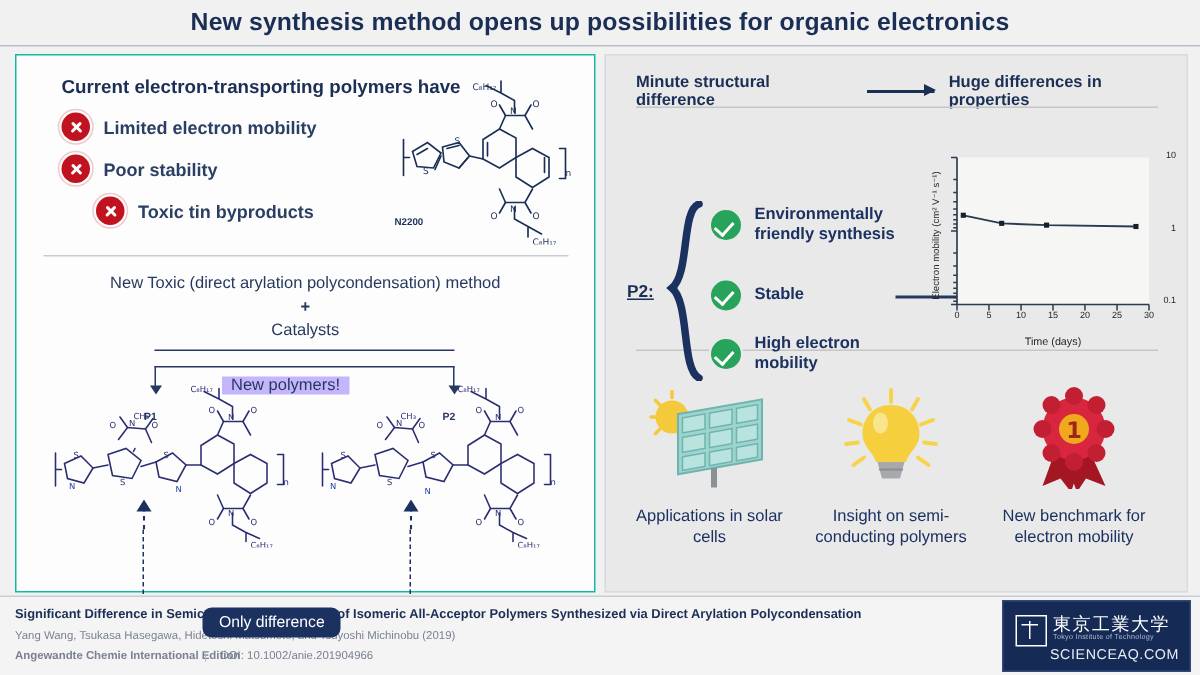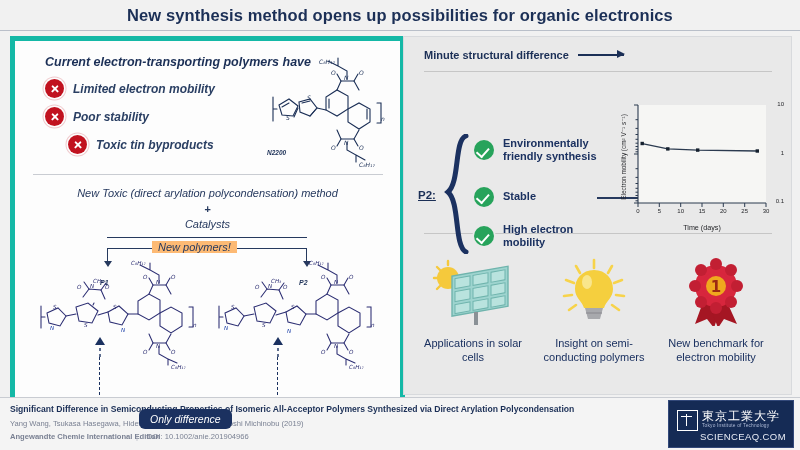--- a/index.html
+++ b/index.html
@@ -17,21 +17,21 @@
     background:#f1f1f1;display:flex;align-items:center;justify-content:center;
     border-bottom:1px solid #b9bfc9;
   }
   .title-bar .t{
     font-size:16.5px;font-weight:bold;color:#1b2f56;letter-spacing:.1px;
   }
 
   
   .panel-left{
     position:absolute;left:10px;top:36px;width:385px;height:357px;
-    background:#fdfdfd;border:5px solid #14b8a6;font-style:italic;
+    background:#fdfdfd;border:1px solid #14b8a6;
   }
   .panel-right{
     position:absolute;left:403px;top:36px;width:387px;height:357px;
     background:#e9e9e9;border:1px solid #d8dadd;
   }
 
   
   .lp-head{position:absolute;left:30px;top:14px;font-size:12.5px;font-weight:bold;color:#1b2f56;}
   .bullet{position:absolute;left:30px;display:flex;align-items:center;gap:9px;}
   .bullet .lbl{font-size:12px;font-weight:bold;color:#2a3f63;}
@@ -50,21 +50,21 @@
 
   .hr{position:absolute;height:1px;background:#c9ccd2;}
 
   
   .method{position:absolute;width:100%;text-align:center;font-size:11px;color:#26395e;}
   .plus{position:absolute;width:100%;text-align:center;font-size:11px;font-weight:bold;color:#26395e;}
   .cat{position:absolute;width:100%;text-align:center;font-size:11px;color:#26395e;}
 
   .newpoly-wrap{position:absolute;left:60px;top:226px;width:265px;height:34px;}
   .np-line{position:absolute;left:32px;top:0;width:200px;height:1.4px;background:#26395e;}
-  .np-label{position:absolute;left:77px;top:4px;background:#fdba74;padding:0 6px;
+  .np-label{position:absolute;left:77px;top:18px;background:#c4b5fd;padding:0 6px;
     font-size:11px;color:#26395e;}
   .np-h{position:absolute;left:32px;top:11px;width:200px;height:1.4px;background:#26395e;}
   .np-arm-l{position:absolute;left:32px;top:11px;width:1.4px;height:14px;background:#26395e;}
   .np-arm-r{position:absolute;left:231px;top:11px;width:1.4px;height:14px;background:#26395e;}
   .np-arm-l:after,.np-arm-r:after{content:"";position:absolute;left:-3.3px;top:13px;
     border-left:4.2px solid transparent;border-right:4.2px solid transparent;
     border-top:6px solid #26395e;}
   .plabel{position:absolute;font-size:7px;font-weight:bold;color:#26395e;}
 
   
@@ -318,20 +318,21 @@
     <div class="dashv" style="left:262px;top:316px;height:58px;"></div>
     <div class="dash" style="left:218px;top:374px;width:46px;"></div>
     <div class="diff-pill">Only difference</div>
   </div>
 
   <div class="panel-right">
 
     <div class="rp-head">
       <span>Minute structural difference</span>
       <div class="arrow-long"></div>
+      <span>Huge differences in properties</span>
     </div>
 
     <div class="rp-sep" style="top:34px;"></div>
     <div class="rp-sep" style="top:196px;"></div>
 
     <div class="p2-lbl">P2:</div>
     <svg class="brace" width="26" height="120" viewBox="0 0 26 120">
       <path d="M22 2 C10 6 16 48 4 58 C16 68 10 112 22 118" fill="none" stroke="#1b3160" stroke-width="5" stroke-linecap="round"></path>
     </svg>
 

